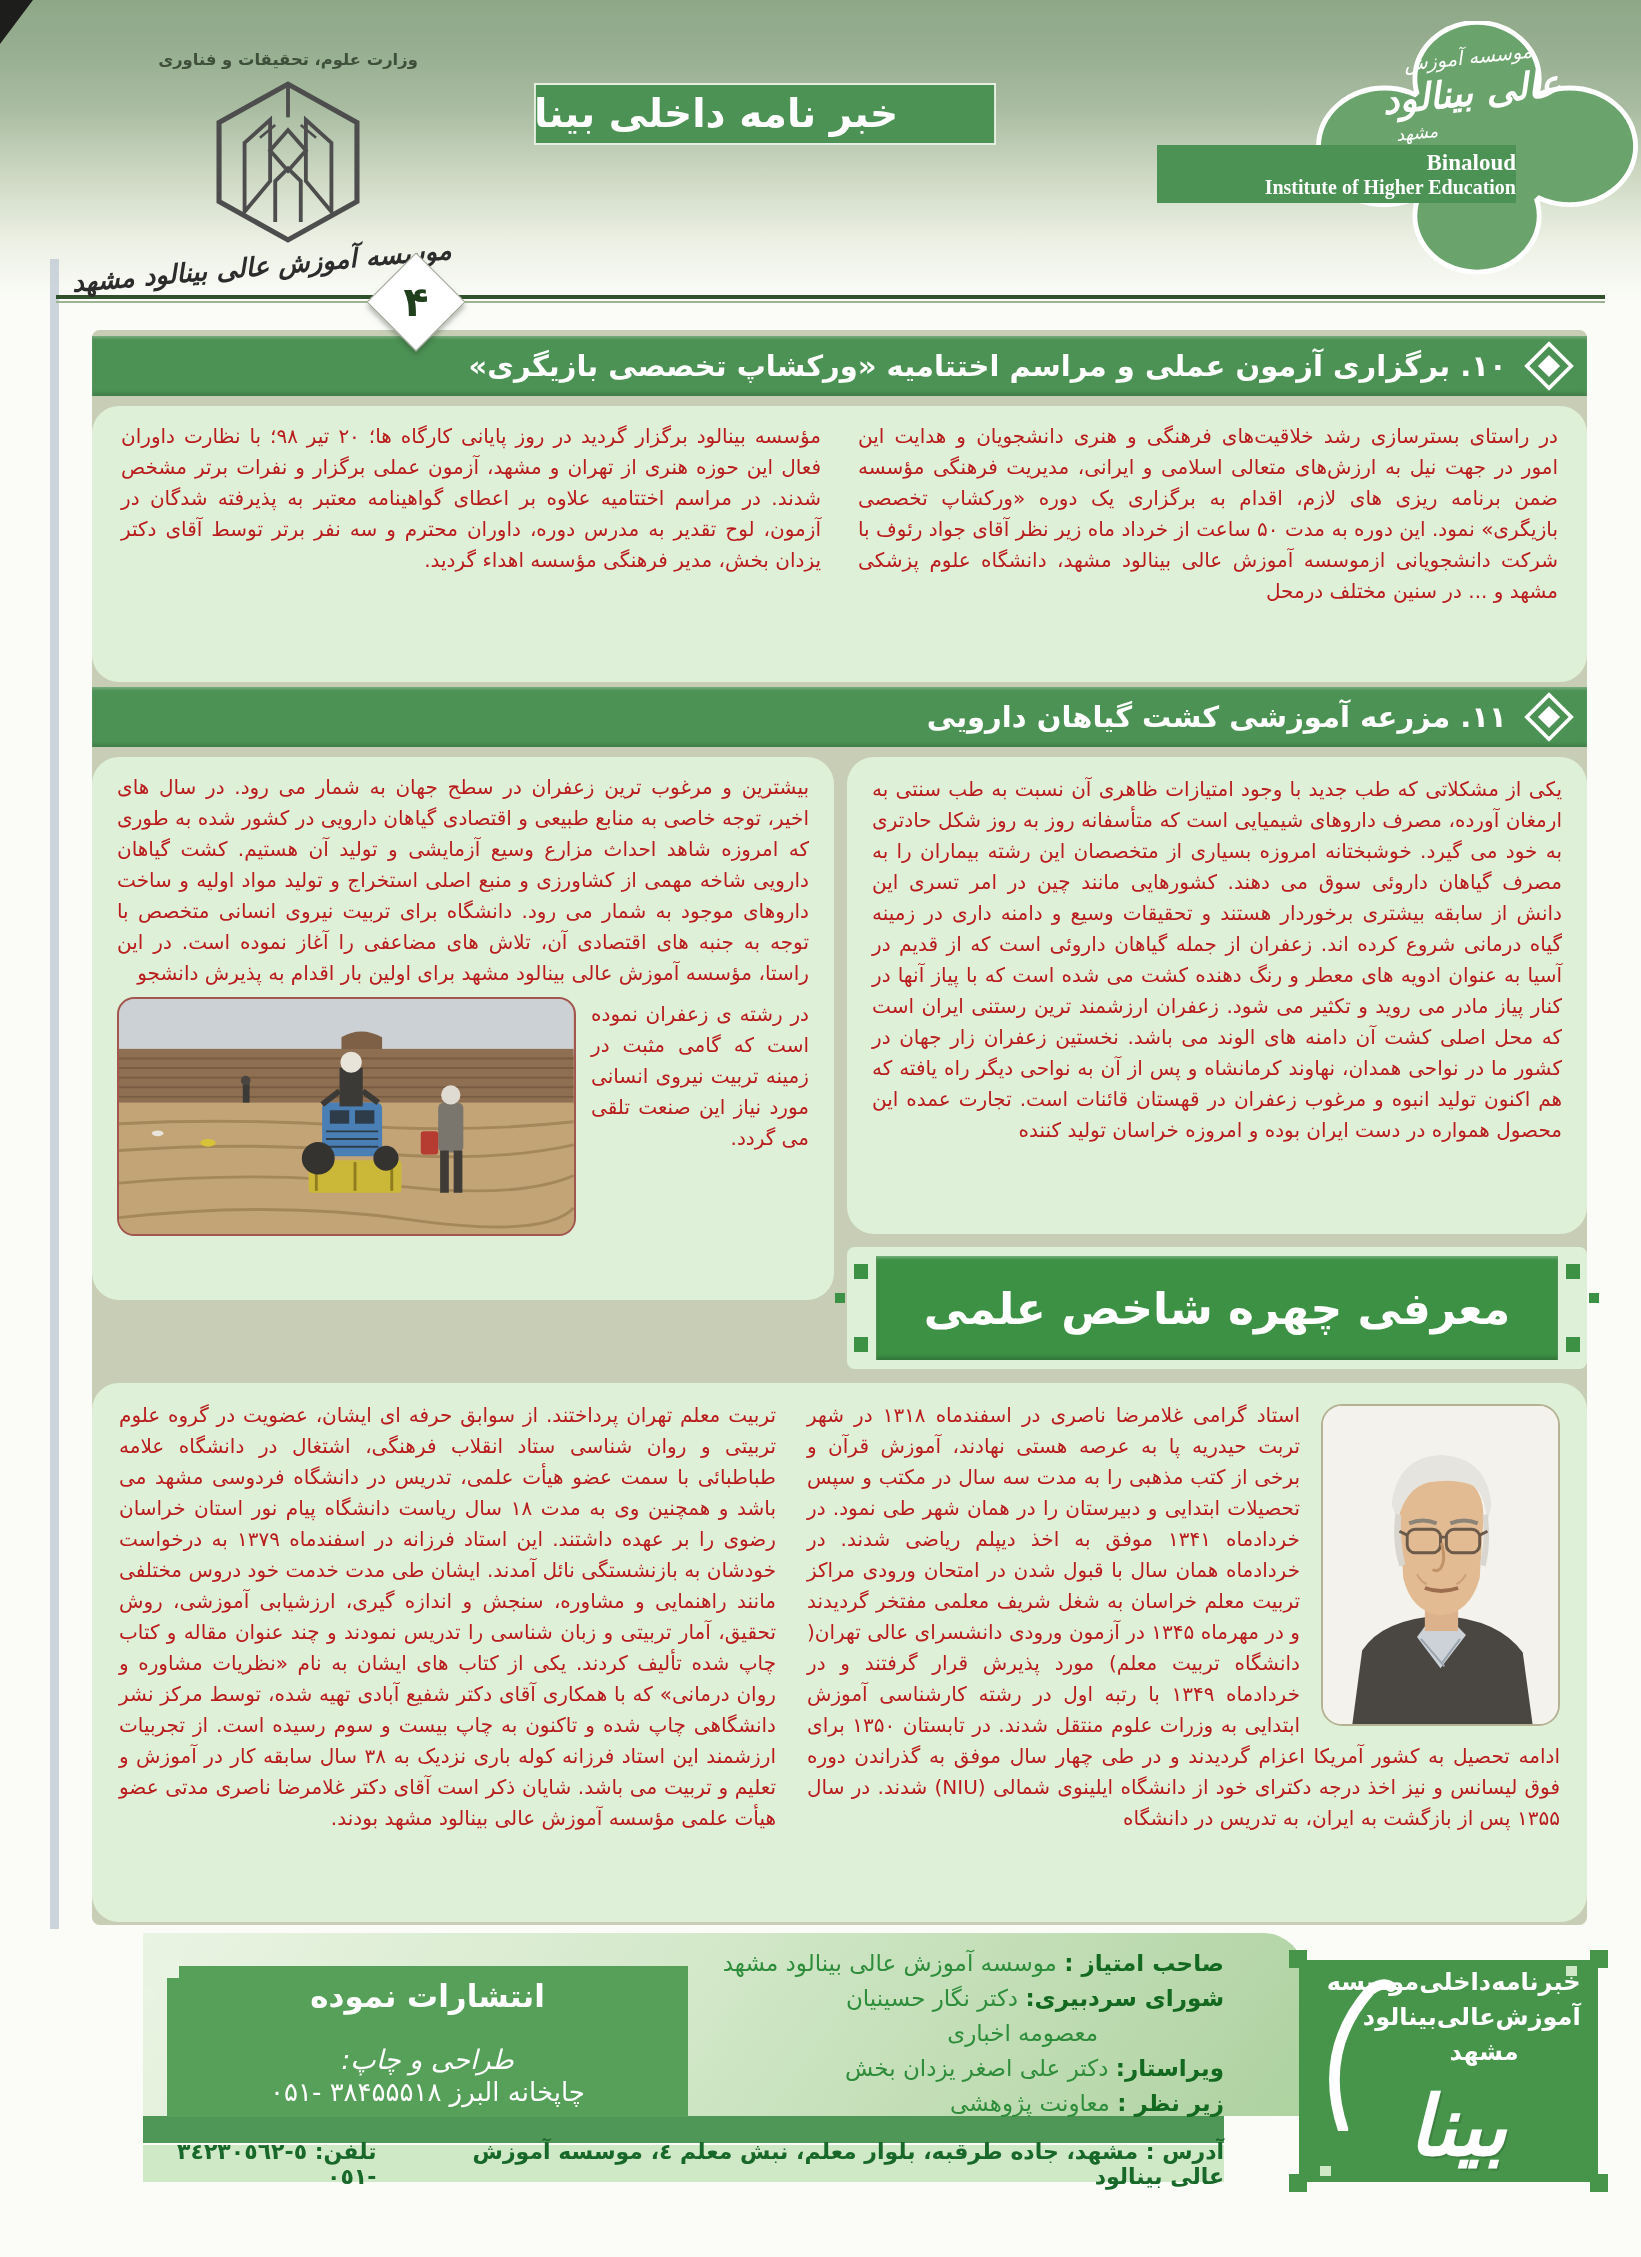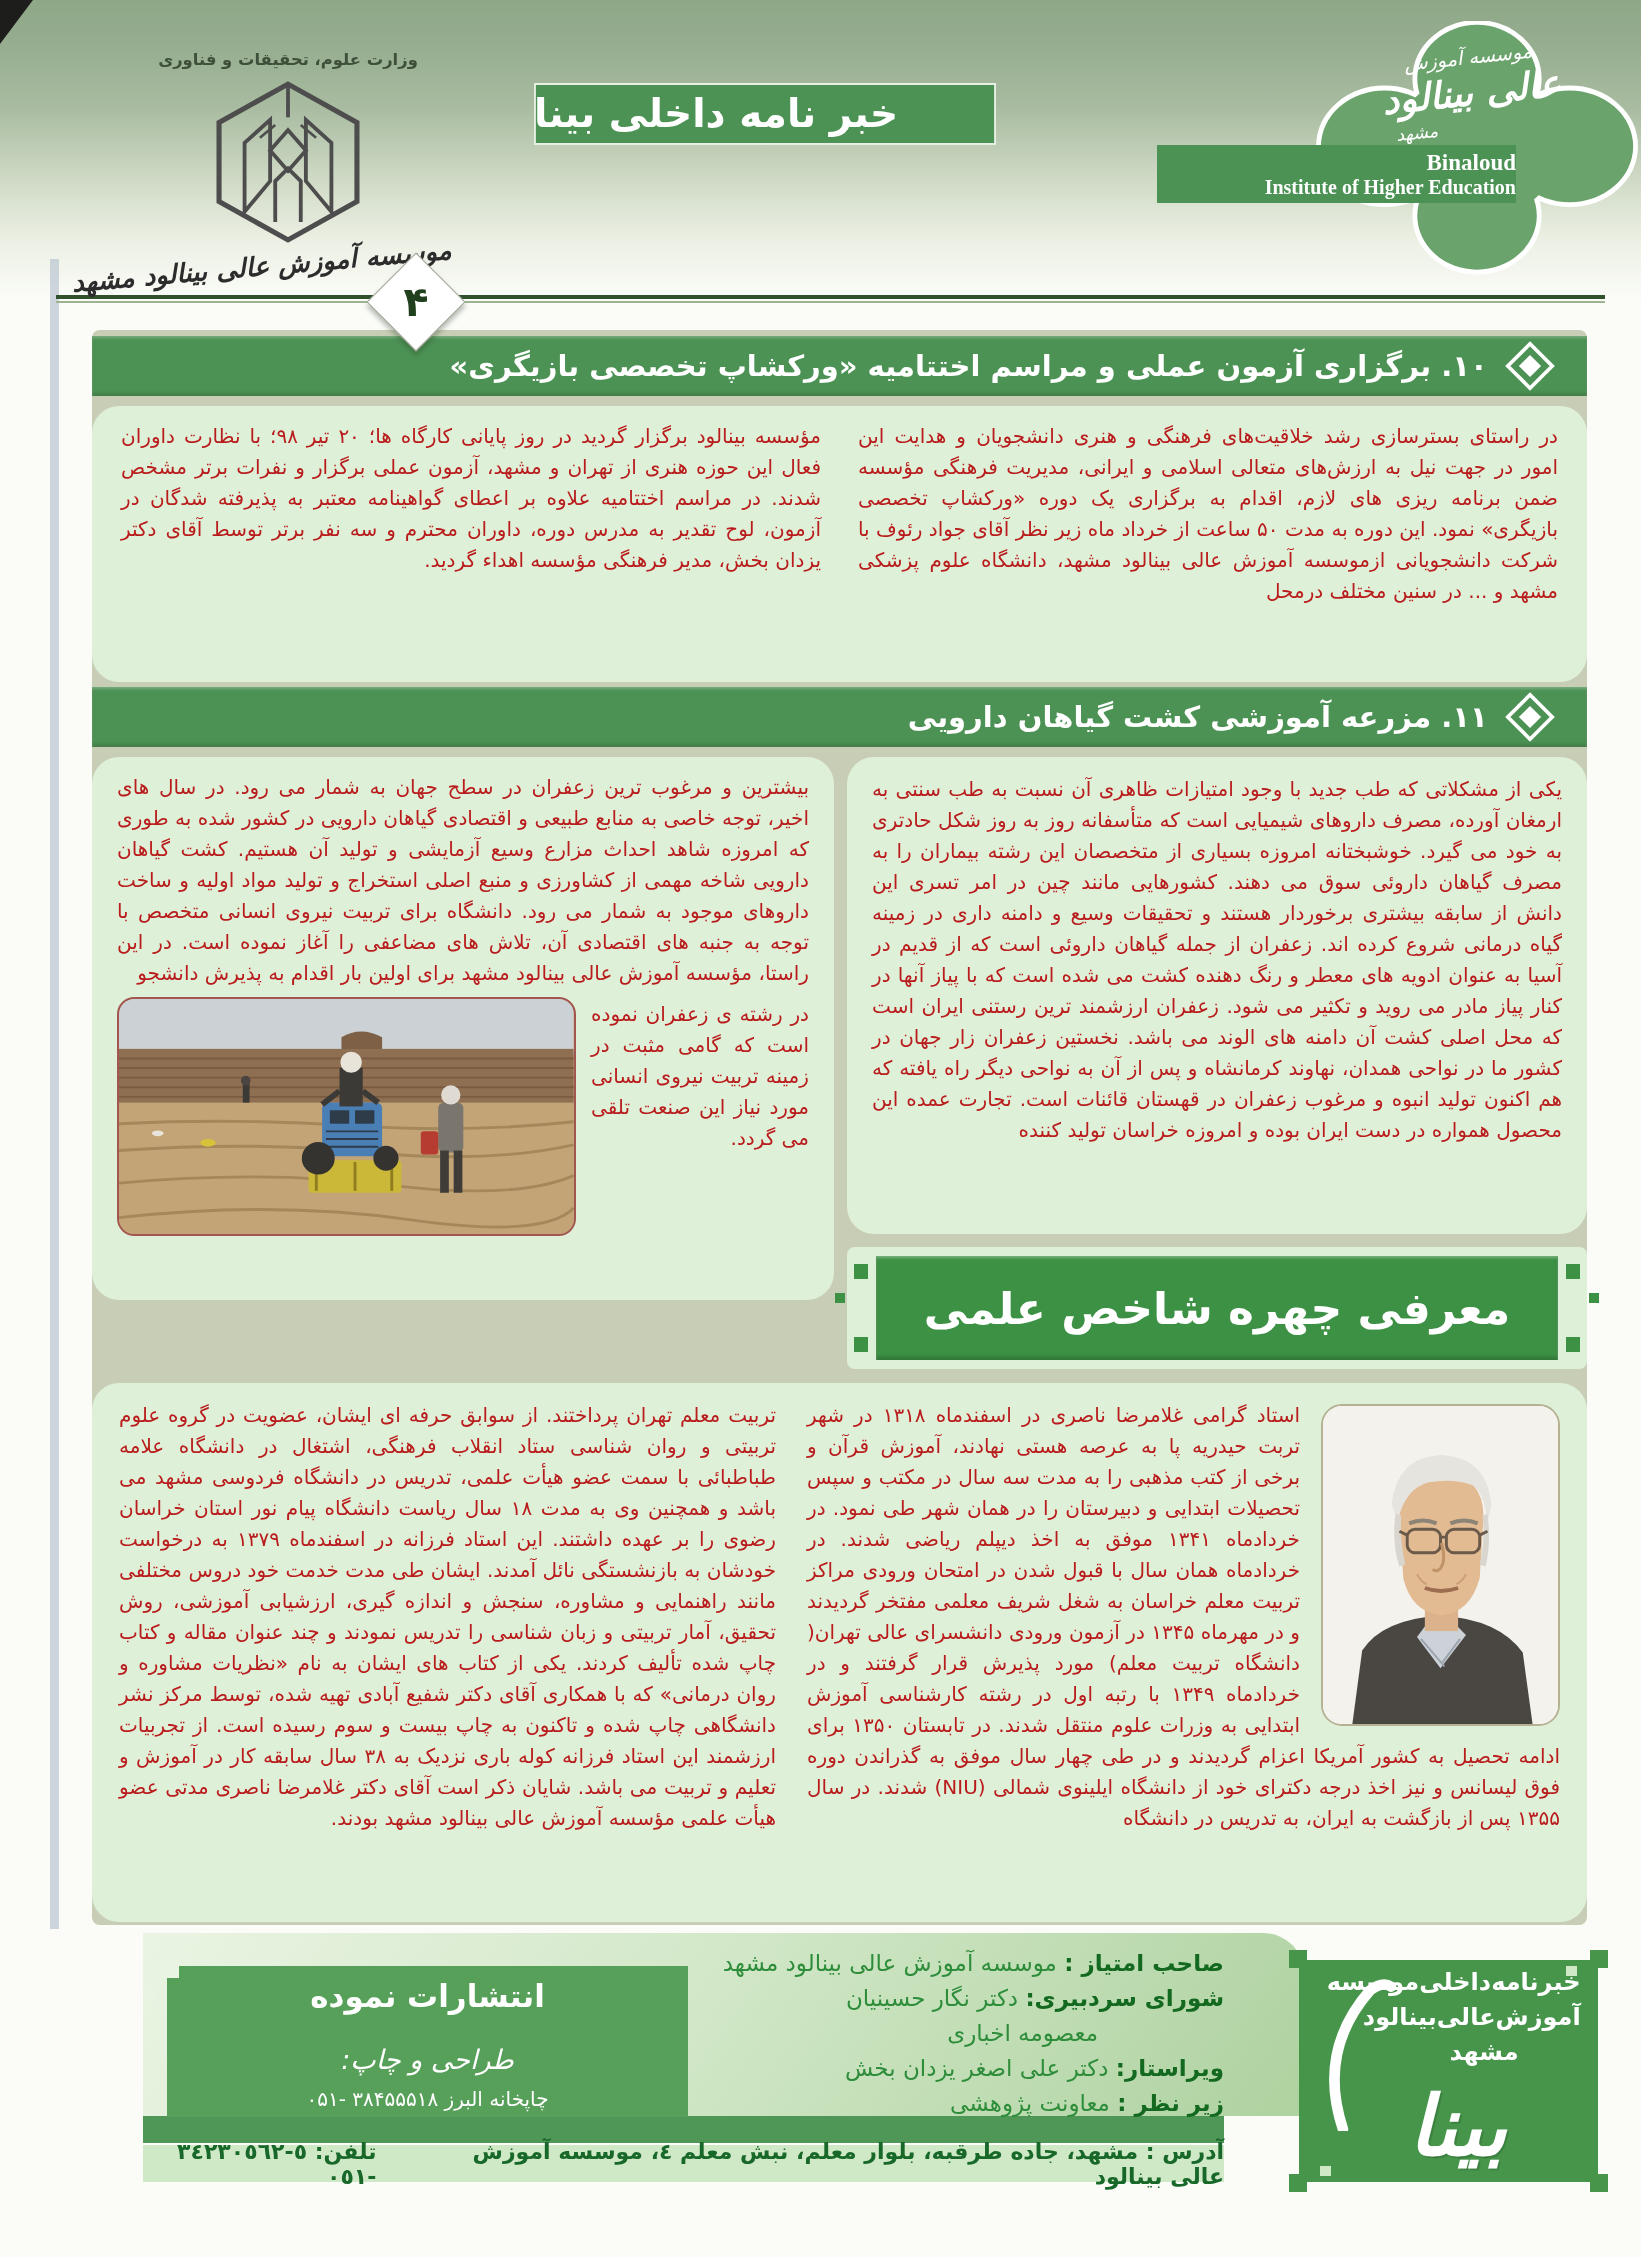--- a/index.html
+++ b/index.html
@@ -42,21 +42,21 @@
      background:#fff; border:1px solid #9aa08f; transform:rotate(45deg); z-index:5;
      box-shadow:2.9px 2.9px 5.8px rgba(40,60,40,.35); }
   .page-diamond span { position:absolute; inset:0; transform:rotate(-45deg);
      display:flex; align-items:center; justify-content:center;
      font-size:41px; font-weight:bold; color:#20401d; }
 
   
   .content-bg { position:absolute; left:92px; top:330px; width:1495px; height:1595px;
      background:#c7ceb5; border-radius:7.7px; z-index:1; }
   .bar { position:absolute; left:92px; width:1495px; height:60px; background:#4c9254;
-     color:#fff; display:flex; align-items:center; gap:17.4px; padding:0 32px; z-index:2;
+     color:#fff; display:flex; align-items:center; gap:17.4px; padding:0 13px; z-index:2;
      box-shadow:inset 0 1.9px 2.9px rgba(255,255,255,.25), inset 0 -2.9px 3.9px rgba(0,0,0,.15); }
   .bar h2 { font-size:29px; font-weight:bold; letter-spacing:0.5px; }
   .bar10 { top:336px; } .bar11 { top:687px; }
   .bar-icon { width:50px; height:50px; flex:0 0 auto; }
 
   .box { position:absolute; background:#dff0d8; border-radius:27px; overflow:hidden; z-index:2; }
   .body-text { font-size:20px; line-height:31px; text-align:justify; color:#b91c1c; }
   .box10 { left:92px; top:406px; width:1495px; height:276px; padding:15.4px 29px;
      display:flex; gap:37px; }
   .box10 .col { flex:1; }
@@ -95,21 +95,21 @@
      background:#4f9756; z-index:2; }
   .addr-strip { position:absolute; left:143px; top:2145px; width:1081px; height:37px;
      background:#cfe9c6; z-index:2; display:flex; align-items:center; justify-content:center;
      gap:39px; color:#18682a; font-size:22px; font-weight:bold; }
   .pubbox { position:absolute; left:167px; top:1966px; width:521px; height:151px;
      background:#57a05a; color:#fff; text-align:center; z-index:3; }
   .pubbox .n1 { position:absolute; left:-5.8px; top:-5.8px; width:17.4px; height:17.4px; background:#eaf4e3; }
   .pubbox .n2 { position:absolute; left:-23px; top:21px; width:11.6px; height:11.6px; background:#eaf4e3; }
   .pub1 { margin-top:11.6px; font-size:31px; font-weight:bold; }
   .pub2 { margin-top:30px; font-size:27px; font-style:italic; }
-  .pub3 { margin-top:12px; font-size:20px; }
+  .pub3 { margin-top:2px; font-size:26px; }
   .credits { position:absolute; left:714px; top:1946px; width:510px; z-index:3;
      text-align:right; font-size:23px; line-height:35px; color:#2e8d3a; }
   .credits b { color:#13691f; font-weight:bold; }
   .credit-line.indent { padding-right:126px; }
   .binabox { position:absolute; left:1299px; top:1960px; width:299px; height:222px;
      background:#46954b; z-index:3; color:#fff; }
   .binabox .dsq { position:absolute; width:17.4px; height:17.4px; background:#46954b; }
   .dsq.tl { left:-9.7px; top:-9.7px; } .dsq.tr { right:-9.7px; top:-9.7px; }
   .dsq.bl { left:-9.7px; bottom:-9.7px; } .dsq.br { right:-9.7px; bottom:-9.7px; }
   .binabox .lsq { position:absolute; width:10.6px; height:10.6px; background:#cfe9c6; }

